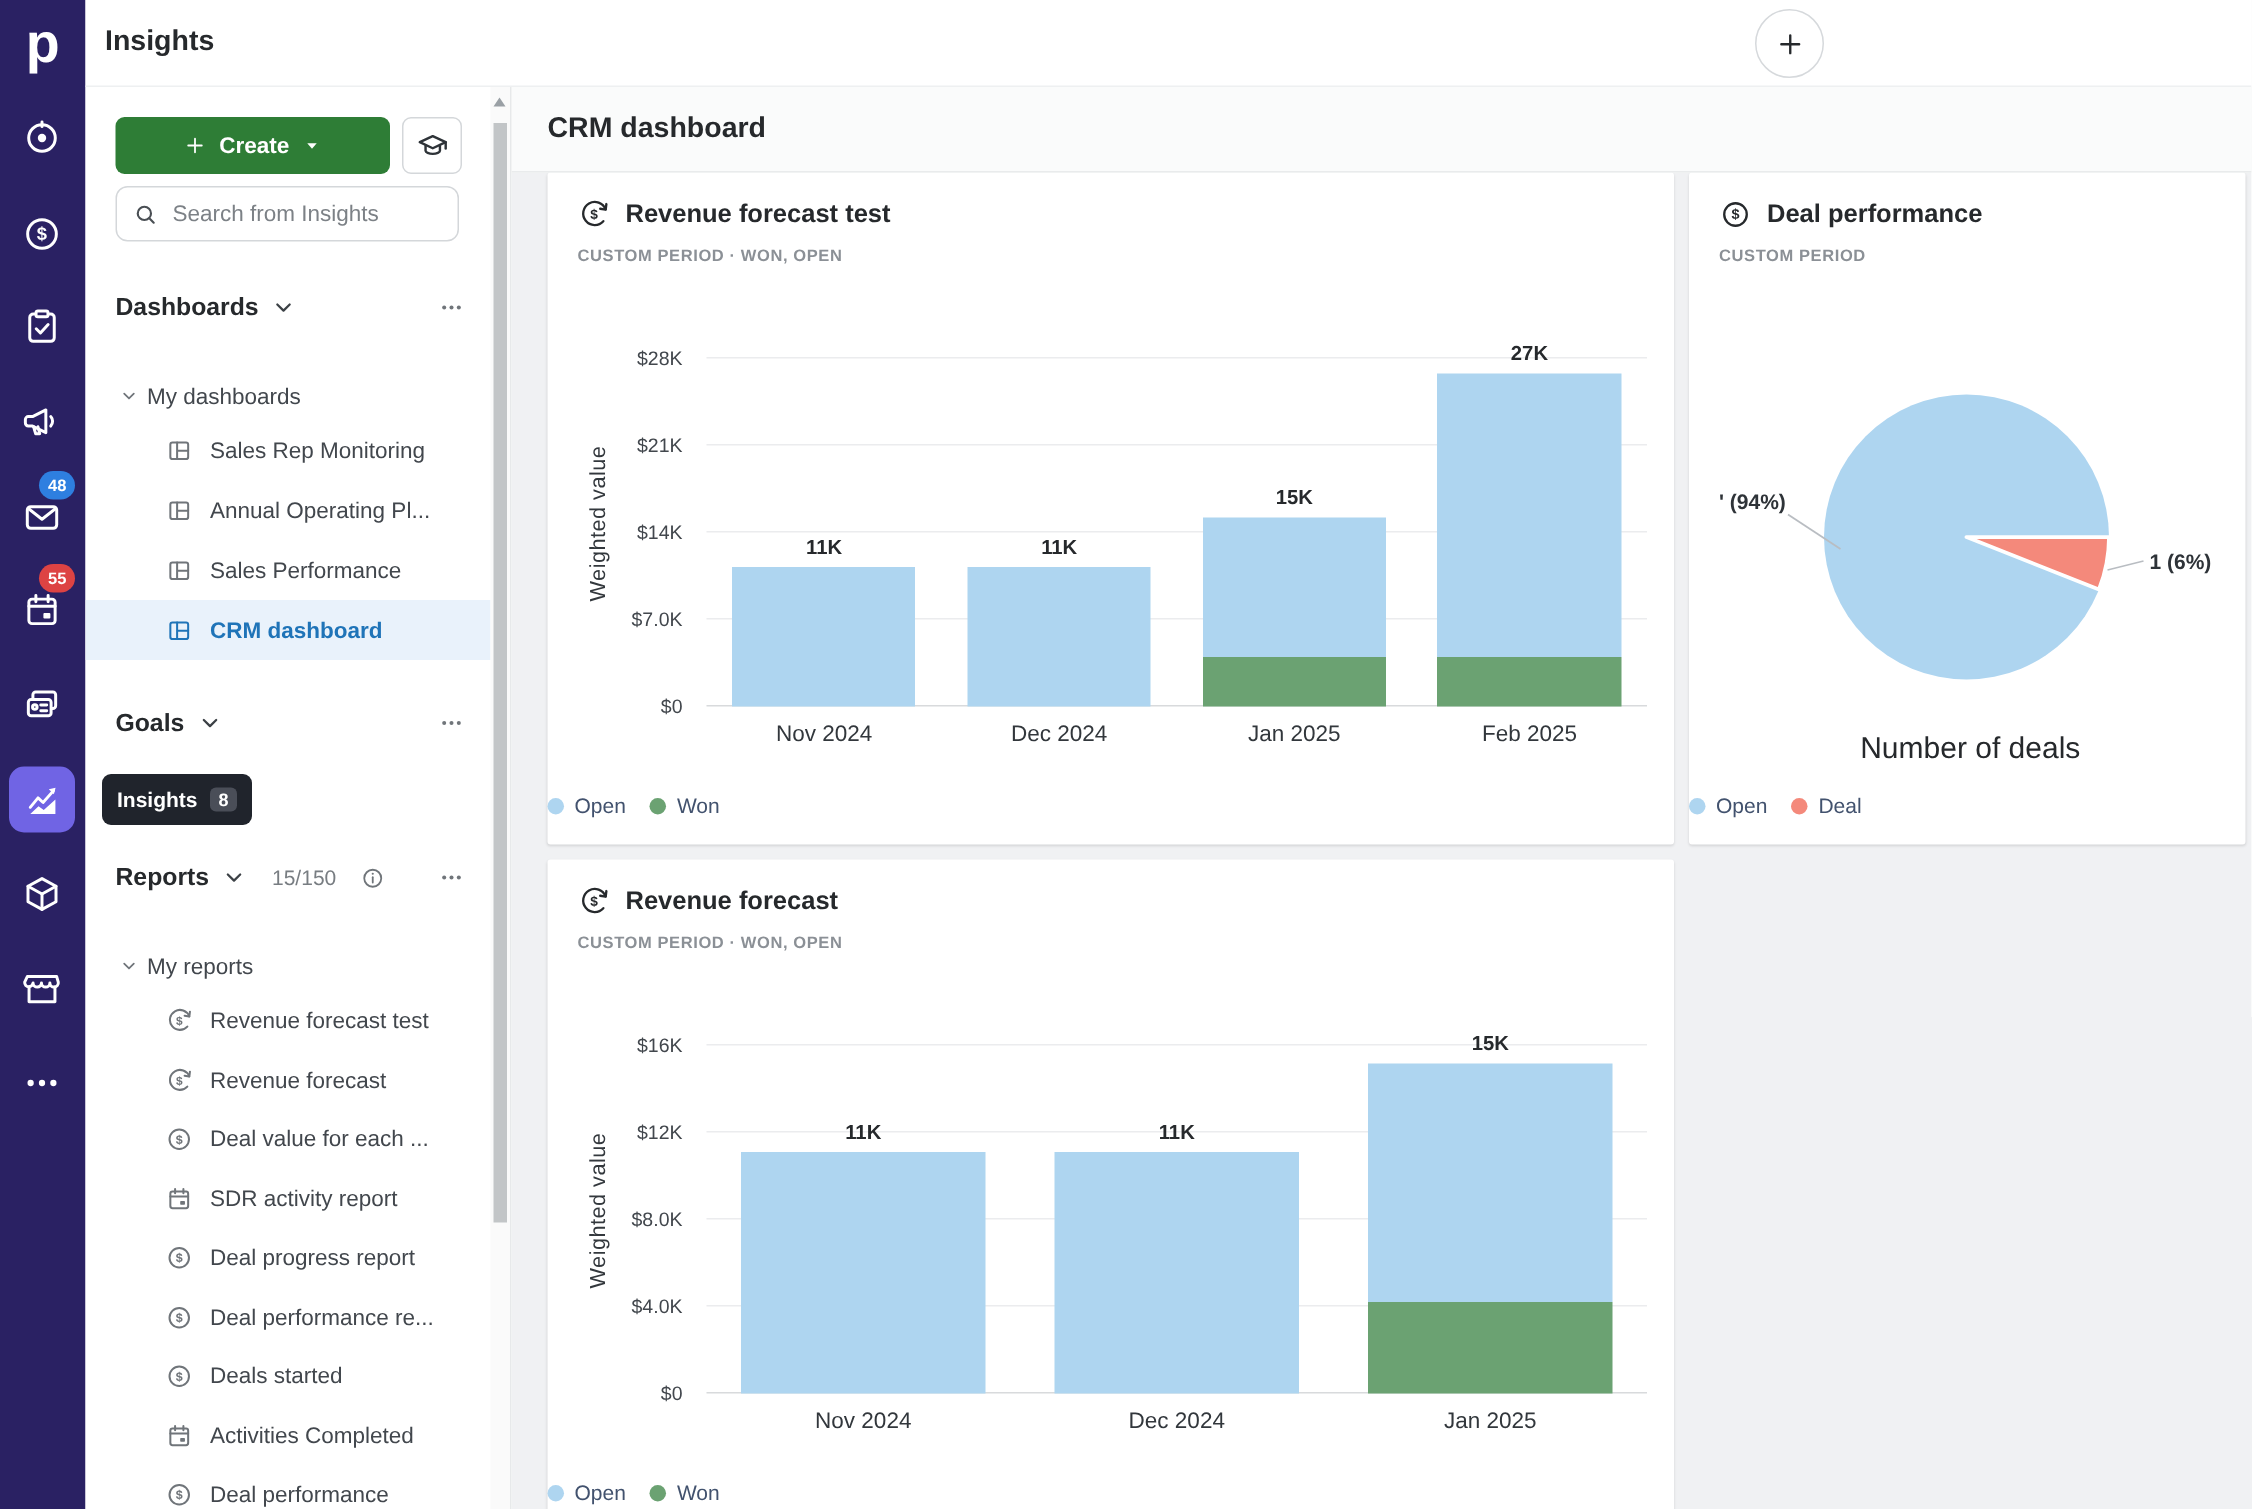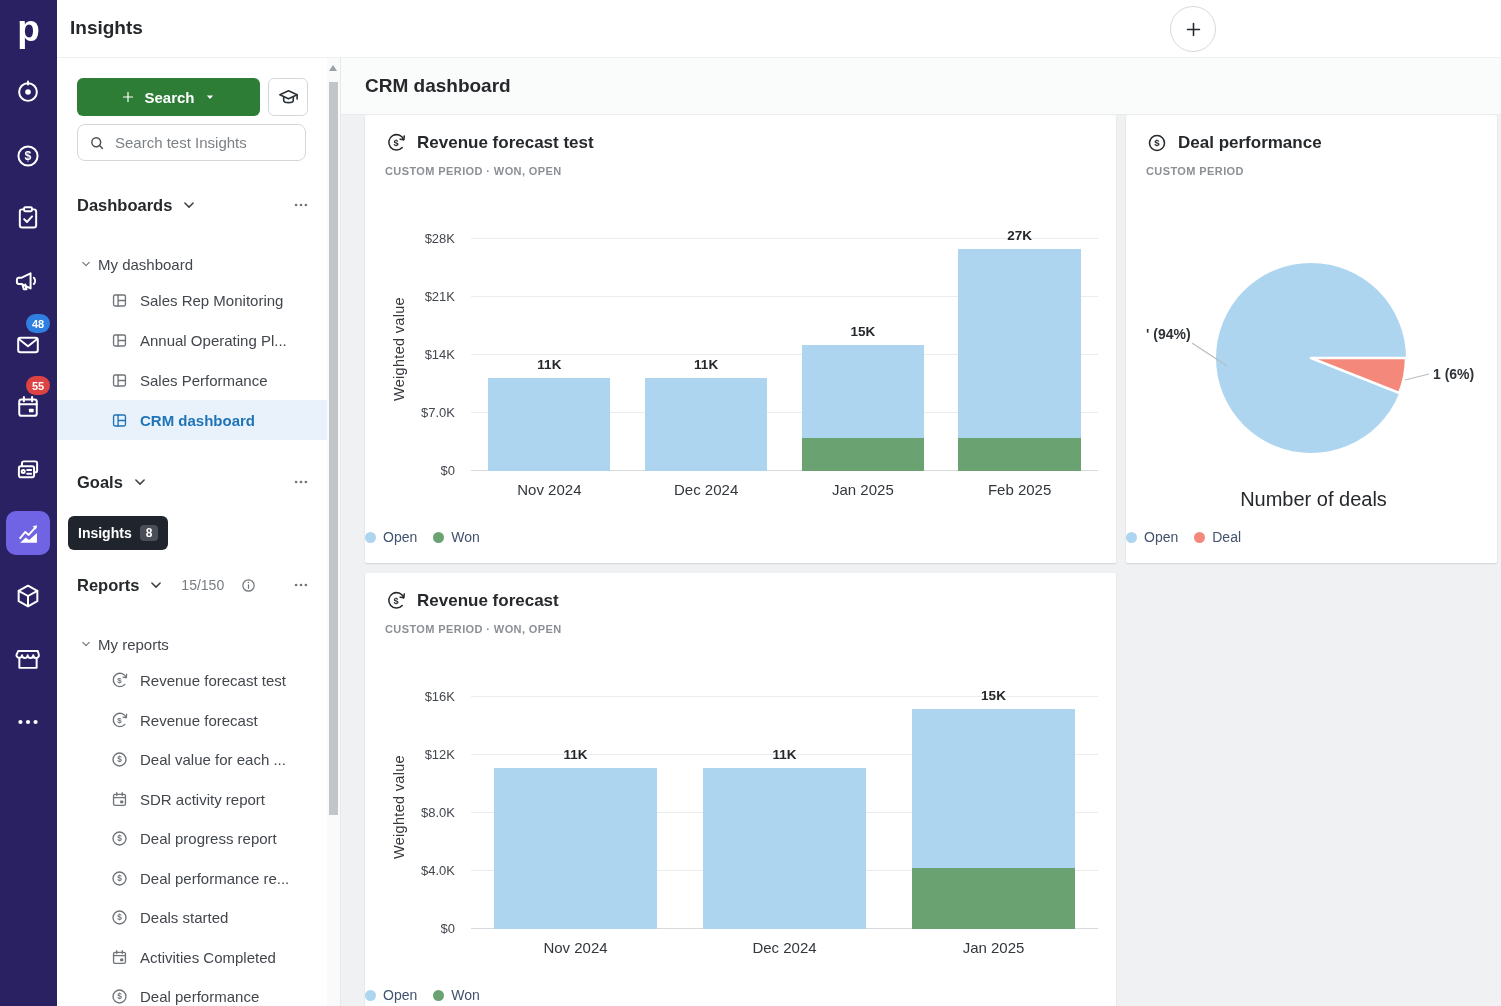--- a/index.html
+++ b/index.html
@@ -212,21 +212,21 @@
 
     <div class="body-row">
 
       <nav class="side-panel">
         <button class="create-btn">
           <span class="icn">
               <svg viewBox="0 0 24 24" fill="none" stroke="currentColor" stroke-width="1.8" stroke-linecap="round" stroke-linejoin="round">
                 <path d="M12 5.2v13.6M5.2 12h13.6"></path>
               </svg>
             </span>
-          <span>Search</span>
+          <span>Create</span>
           <span class="icn" style="width:14px;height:14px">
               <svg viewBox="0 0 24 24" fill="none" stroke="currentColor" stroke-width="1.7" stroke-linecap="round" stroke-linejoin="round">
                 <path d="M6.6 9.4h10.8L12 15.6z" fill="currentColor" stroke="none"></path>
               </svg>
             </span>
         </button>
         <button class="learn-btn">
           <span class="icn">
               <svg viewBox="0 0 24 24" fill="none" stroke="currentColor" stroke-width="1.7" stroke-linecap="round" stroke-linejoin="round">
                 <path d="M3 9.2L12 5l9 4.2-9 4.2z"></path>
@@ -235,21 +235,21 @@
               </svg>
             </span>
         </button>
         <div class="panel-search">
           <span class="icn">
               <svg viewBox="0 0 24 24" fill="none" stroke="currentColor" stroke-width="1.9" stroke-linecap="round" stroke-linejoin="round">
                 <circle cx="11" cy="11" r="5.9"></circle>
                 <path d="M15.4 15.4L19.3 19.3"></path>
               </svg>
             </span>
-          <span class="ph">Search test Insights</span>
+          <span class="ph">Search from Insights</span>
         </div>
 
         <div class="section-head" id="dash-head">
           <span class="section-title">Dashboards</span>
           <span class="icn chev">
               <svg viewBox="0 0 24 24" fill="none" stroke="currentColor" stroke-width="2" stroke-linecap="round" stroke-linejoin="round">
                 <path d="M6.5 9.3L12 14.8l5.5-5.5"></path>
               </svg>
             </span>
           <span class="icn section-dots">
@@ -259,21 +259,21 @@
                 <circle cx="18.5" cy="12" r="1.8" fill="currentColor" stroke="none"></circle>
               </svg>
             </span>
         </div>
         <div class="group-head" id="dash-group">
           <span class="icn chev">
               <svg viewBox="0 0 24 24" fill="none" stroke="currentColor" stroke-width="2" stroke-linecap="round" stroke-linejoin="round">
                 <path d="M6.5 9.3L12 14.8l5.5-5.5"></path>
               </svg>
             </span>
-          <span>My dashboard</span>
+          <span>My dashboards</span>
         </div>
         <div class="side-list" id="dash-list">
             <div class="side-item">
               <span class="icn">
                 <svg viewBox="0 0 24 24" fill="none" stroke="currentColor" stroke-width="1.7" stroke-linecap="round" stroke-linejoin="round">
                   <rect x="4.5" y="5" width="15" height="14" rx="1.8"></rect>
                   <path d="M10.2 5v14M10.2 12h9.3"></path>
                 </svg>
               </span>
               <span class="side-item-label">Sales Rep Monitoring</span>

